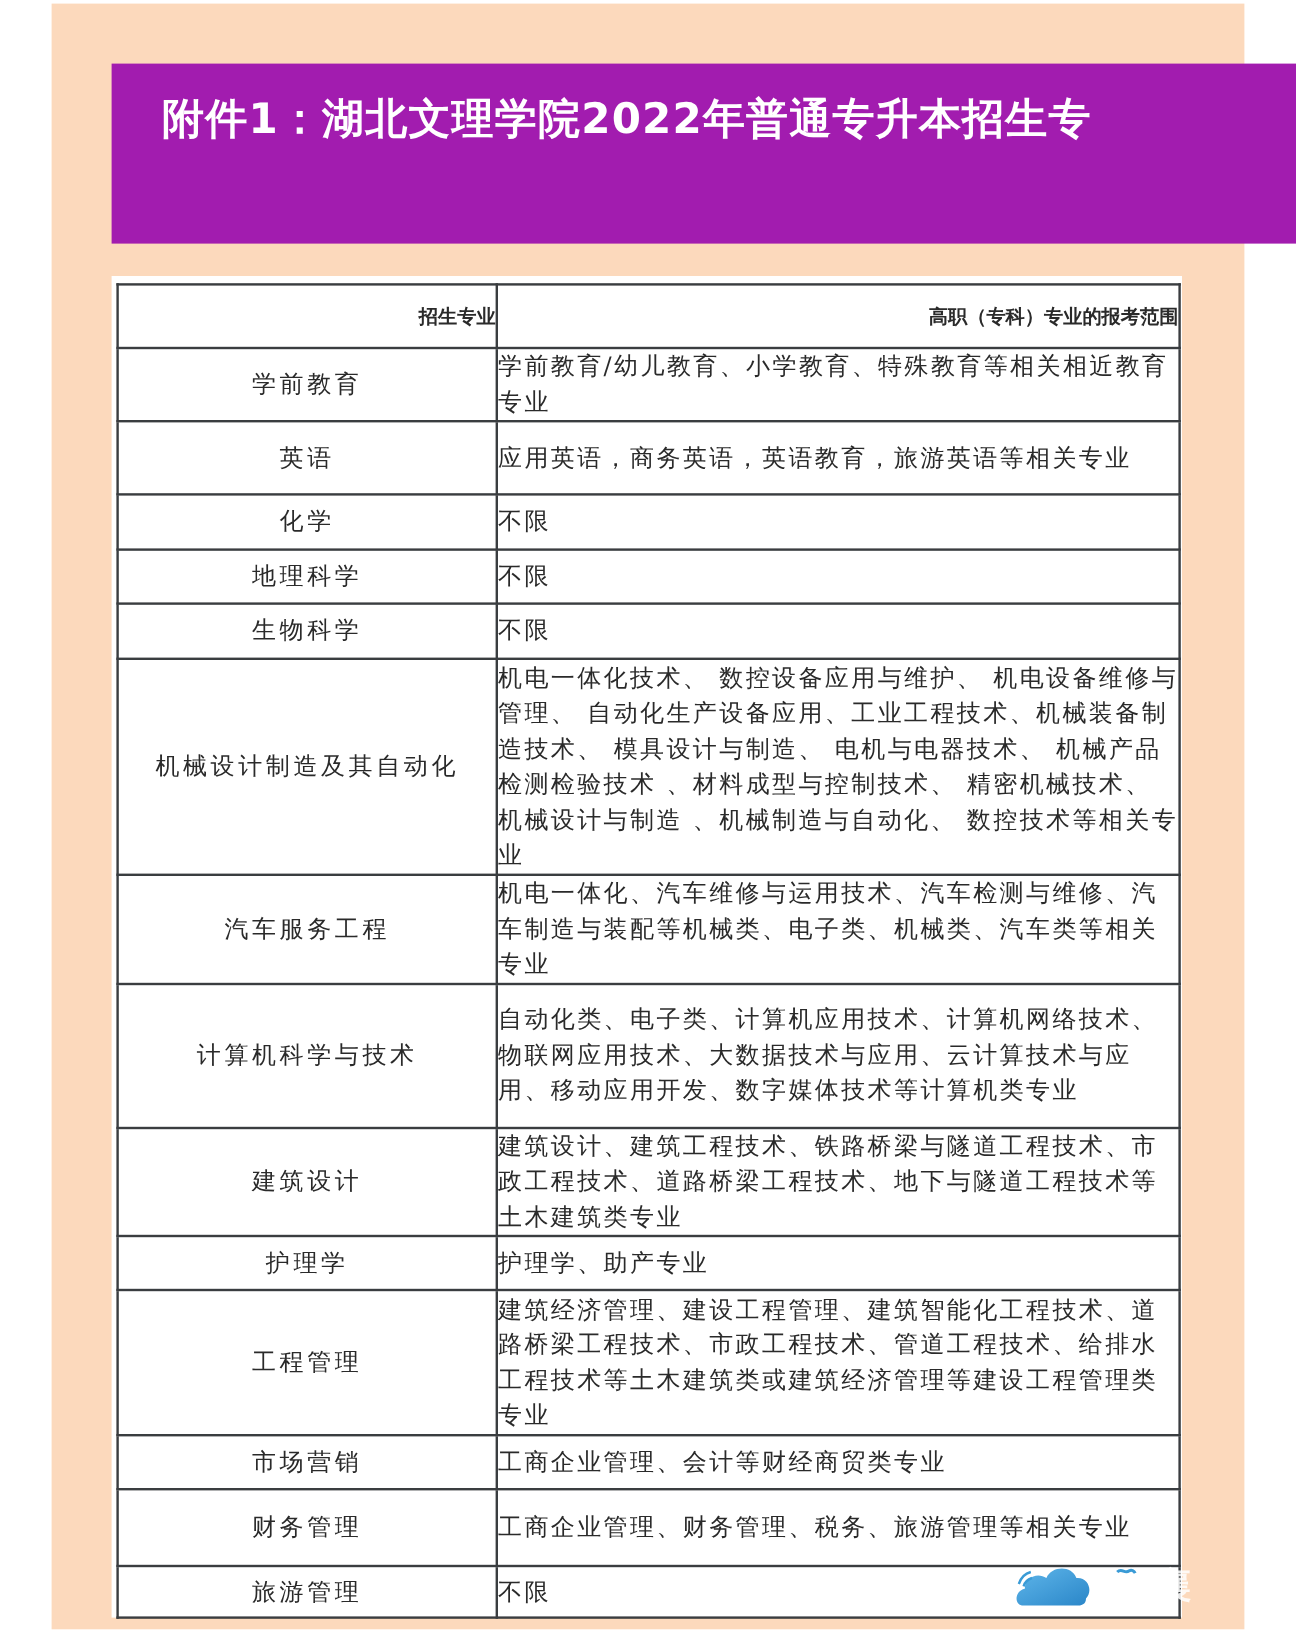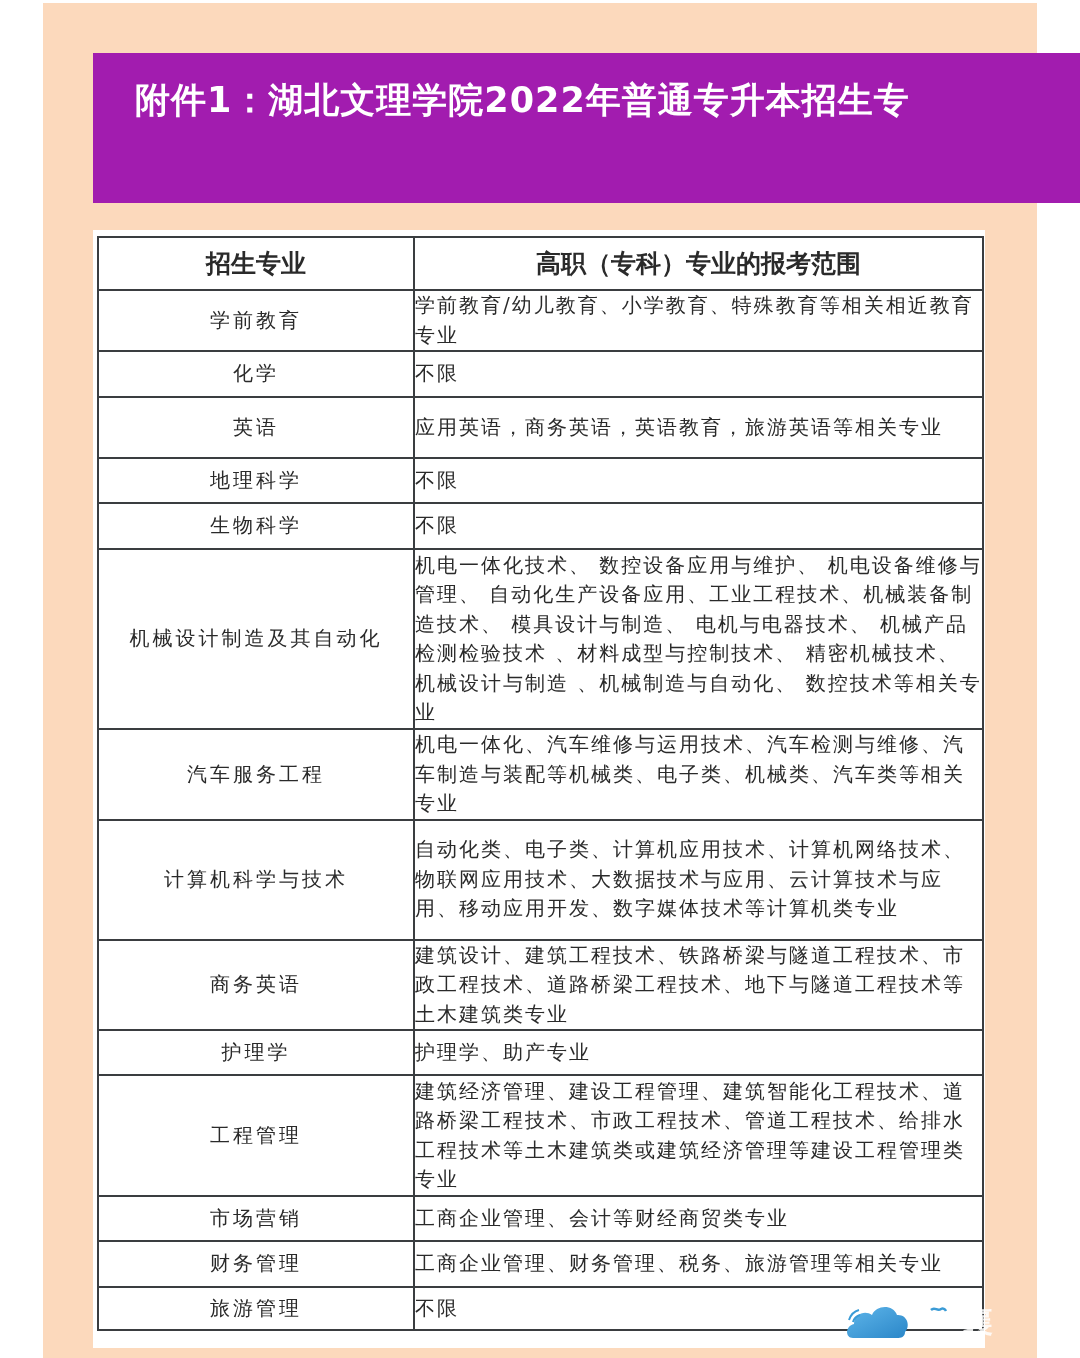--- a/index.html
+++ b/index.html
@@ -30,21 +30,21 @@
   table.major-table {
     position: absolute; left: 97px; top: 236px; width: 885px;
     border-collapse: collapse; table-layout: fixed;
     font-family: "DejaVu Serif", "Liberation Serif", serif;
     color: #2a2a2a;
   }
   table.major-table th, table.major-table td {
     border: 2px solid #3a3d40; padding: 0; vertical-align: middle;
     font-size: 20px; line-height: 29.5px;
   }
-  table.major-table th { font-weight: bold; height: 51px; text-align: center; font-family: "DejaVu Sans", sans-serif; font-size: 25px; }
+  table.major-table th { font-weight: bold; height: 51px; text-align: right; font-family: "DejaVu Sans", sans-serif; font-size: 16px; }
   td.major-name { text-align: center; letter-spacing: 3px; }
   td.scope { text-align: left; padding: 0 6px 0 12px; letter-spacing: 2px; border-radius: 28px; }
   col.c1 { width: 316px; }
   col.c2 { width: 569px; }
   .watermark {
     position: absolute; left: 845px; top: 1300px; width: 200px; height: 45px;
   }
   .wm-cloud { position: absolute; left: 0; top: 0; }
   .wm-text {
     position: absolute; left: 118px; top: 2px; color: #ffffff; opacity: 0.85;
@@ -71,27 +71,27 @@
     <tr>
       <th>招生专业</th>
       <th>高职（专科）专业的报考范围</th>
     </tr>
   </thead>
   <tbody id="table-body">
       <tr style="height: 60px;">
         <td class="major-name">学前教育</td>
         <td class="scope">学前教育/幼儿教育、小学教育、特殊教育等相关相近教育专业</td>
       </tr>
+      <tr style="height: 61px;">
+        <td class="major-name">英语</td>
+        <td class="scope">应用英语，商务英语，英语教育，旅游英语等相关专业</td>
+      </tr>
       <tr style="height: 46px;">
         <td class="major-name">化学</td>
         <td class="scope">不限</td>
-      </tr>
-      <tr style="height: 61px;">
-        <td class="major-name">英语</td>
-        <td class="scope">应用英语，商务英语，英语教育，旅游英语等相关专业</td>
       </tr>
       <tr style="height: 45px;">
         <td class="major-name">地理科学</td>
         <td class="scope">不限</td>
       </tr>
       <tr style="height: 46px; padding-left: 16px;">
         <td class="major-name">生物科学</td>
         <td class="scope">不限</td>
       </tr>
       <tr style="height: 180px;">
@@ -100,36 +100,36 @@
       </tr>
       <tr style="height: 90px;">
         <td class="major-name">汽车服务工程</td>
         <td class="scope">机电一体化、汽车维修与运用技术、汽车检测与维修、汽车制造与装配等机械类、电子类、机械类、汽车类等相关专业</td>
       </tr>
       <tr style="height: 120px;">
         <td class="major-name">计算机科学与技术</td>
         <td class="scope">自动化类、电子类、计算机应用技术、计算机网络技术、物联网应用技术、大数据技术与应用、云计算技术与应用、移动应用开发、数字媒体技术等计算机类专业</td>
       </tr>
       <tr style="height: 90px;">
-        <td class="major-name">商务英语</td>
+        <td class="major-name">建筑设计</td>
         <td class="scope">建筑设计、建筑工程技术、铁路桥梁与隧道工程技术、市政工程技术、道路桥梁工程技术、地下与隧道工程技术等土木建筑类专业</td>
       </tr>
       <tr style="height: 45px;">
         <td class="major-name">护理学</td>
         <td class="scope">护理学、助产专业</td>
       </tr>
       <tr style="height: 121px;">
         <td class="major-name">工程管理</td>
         <td class="scope">建筑经济管理、建设工程管理、建筑智能化工程技术、道路桥梁工程技术、市政工程技术、管道工程技术、给排水工程技术等土木建筑类或建筑经济管理等建设工程管理类专业</td>
       </tr>
       <tr style="height: 45px;">
         <td class="major-name">市场营销</td>
         <td class="scope">工商企业管理、会计等财经商贸类专业</td>
       </tr>
-      <tr style="height: 46px;">
+      <tr style="height: 64px;">
         <td class="major-name">财务管理</td>
         <td class="scope">工商企业管理、财务管理、税务、旅游管理等相关专业</td>
       </tr>
       <tr style="height: 43px;">
         <td class="major-name">旅游管理</td>
         <td class="scope">不限</td>
       </tr>
     </tbody>
 </table>
 

